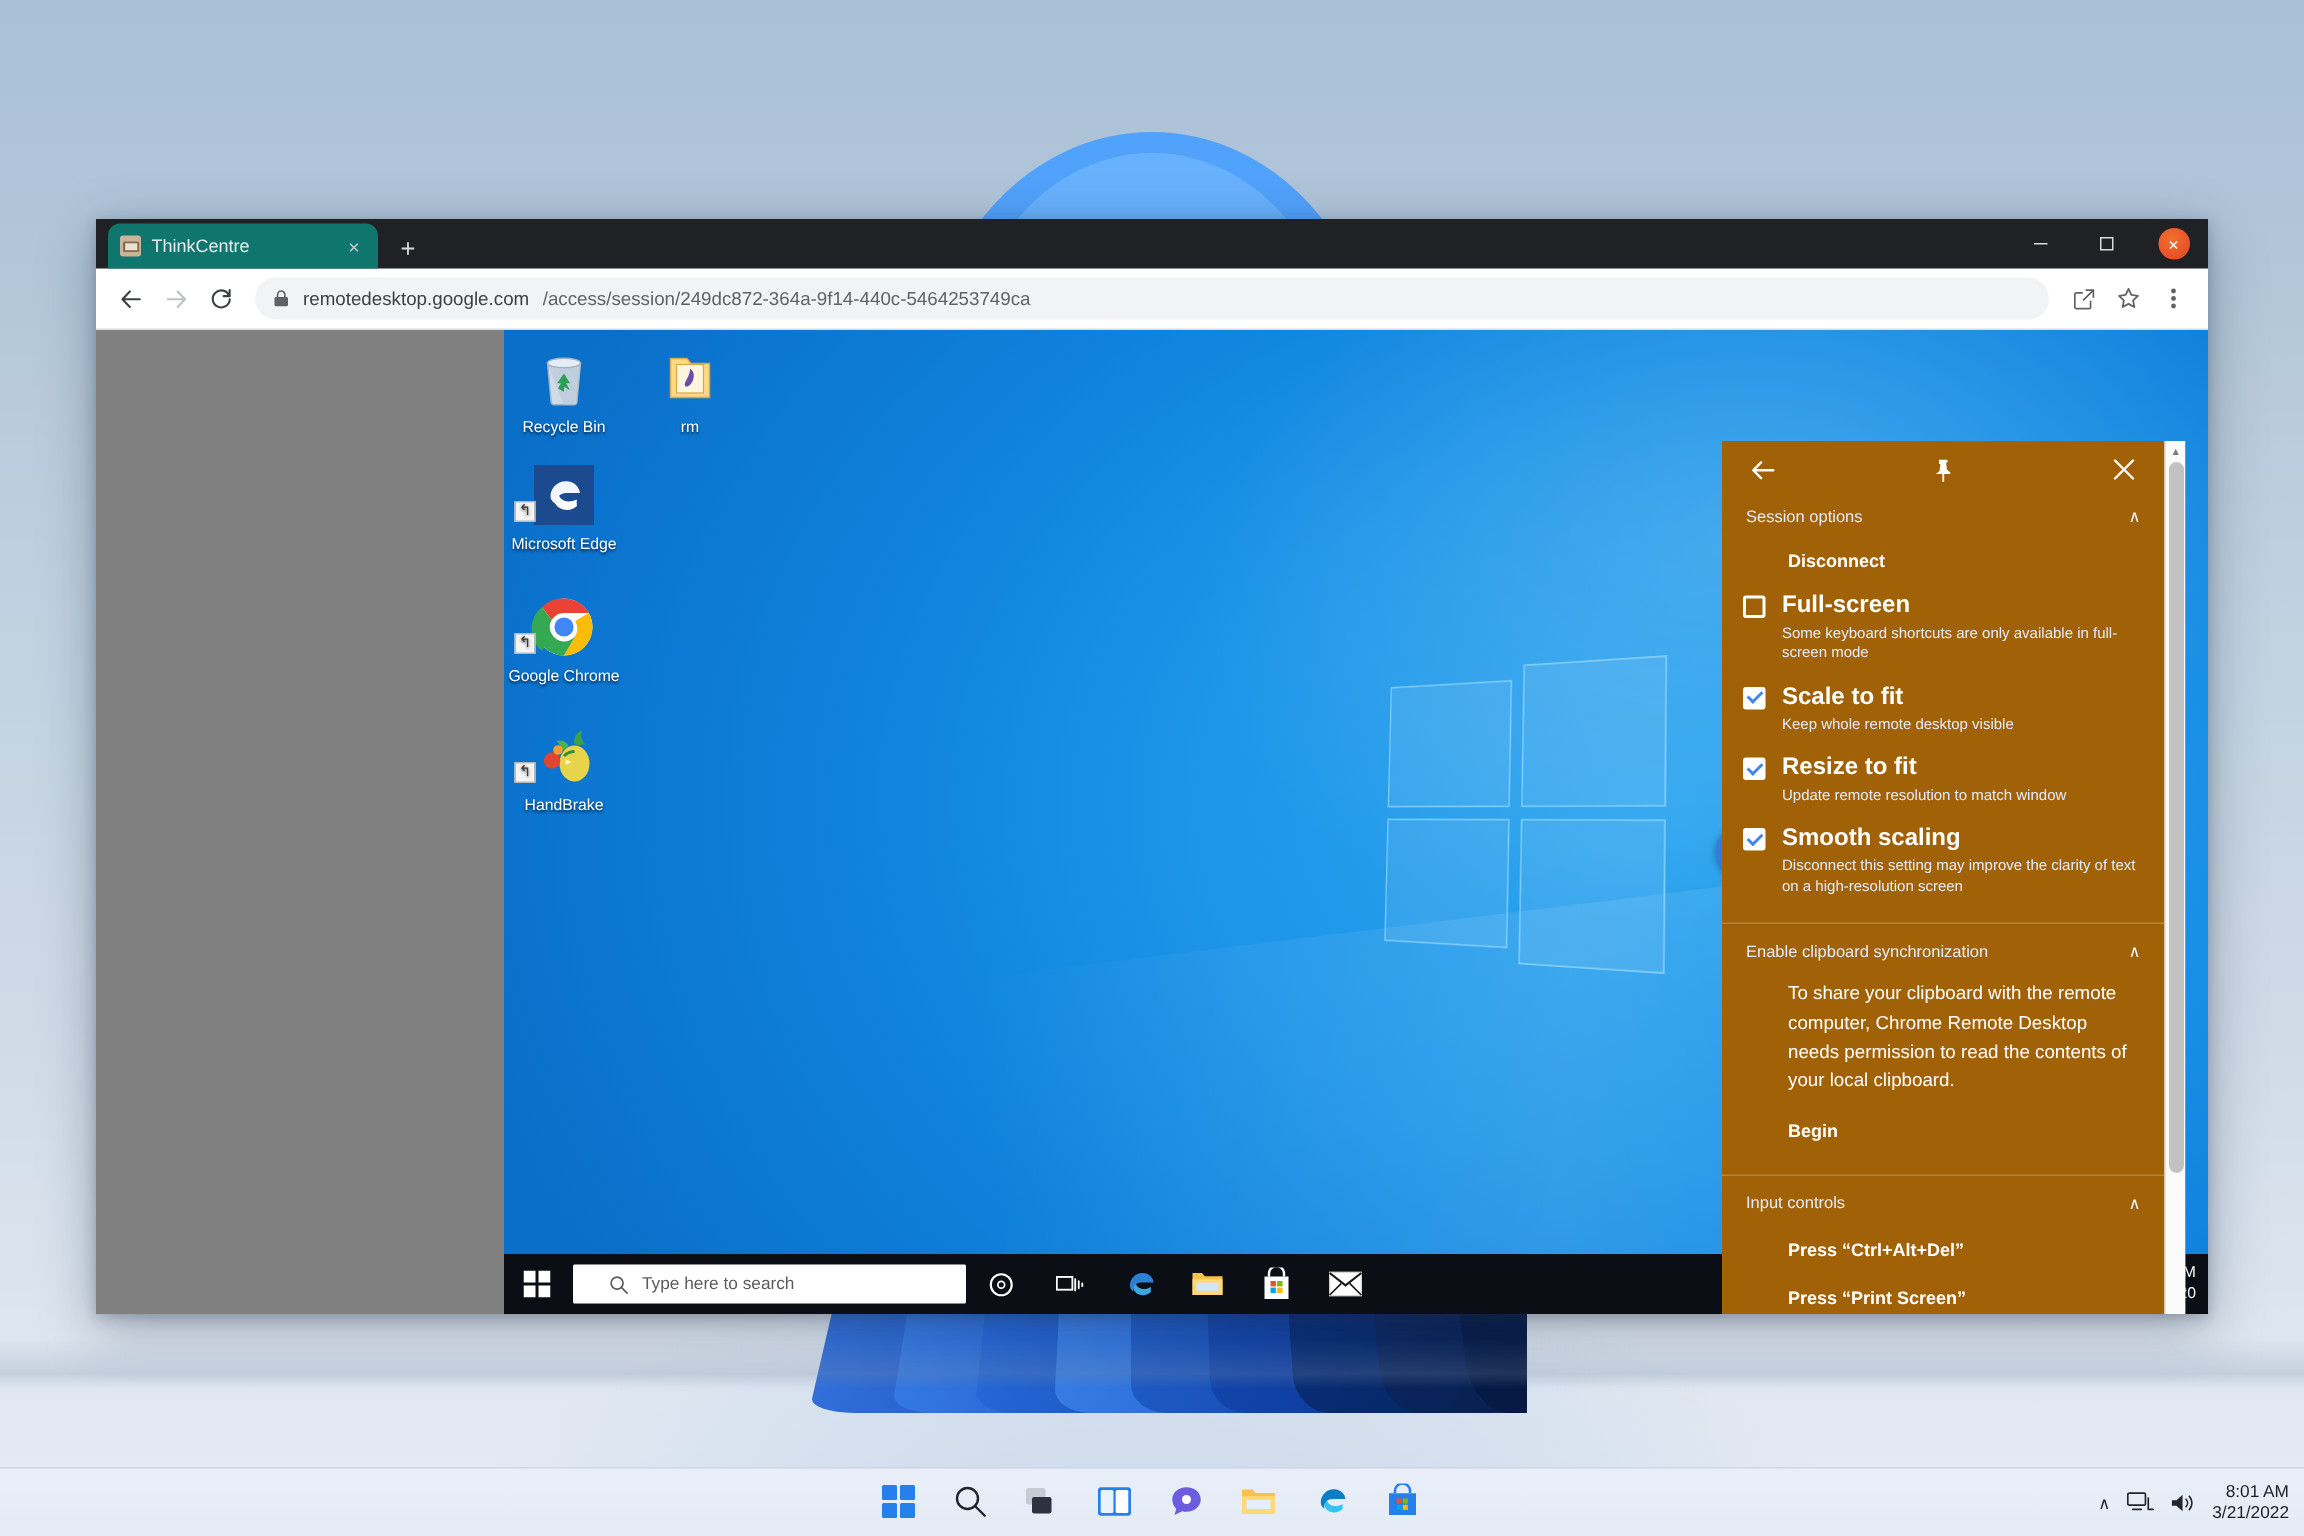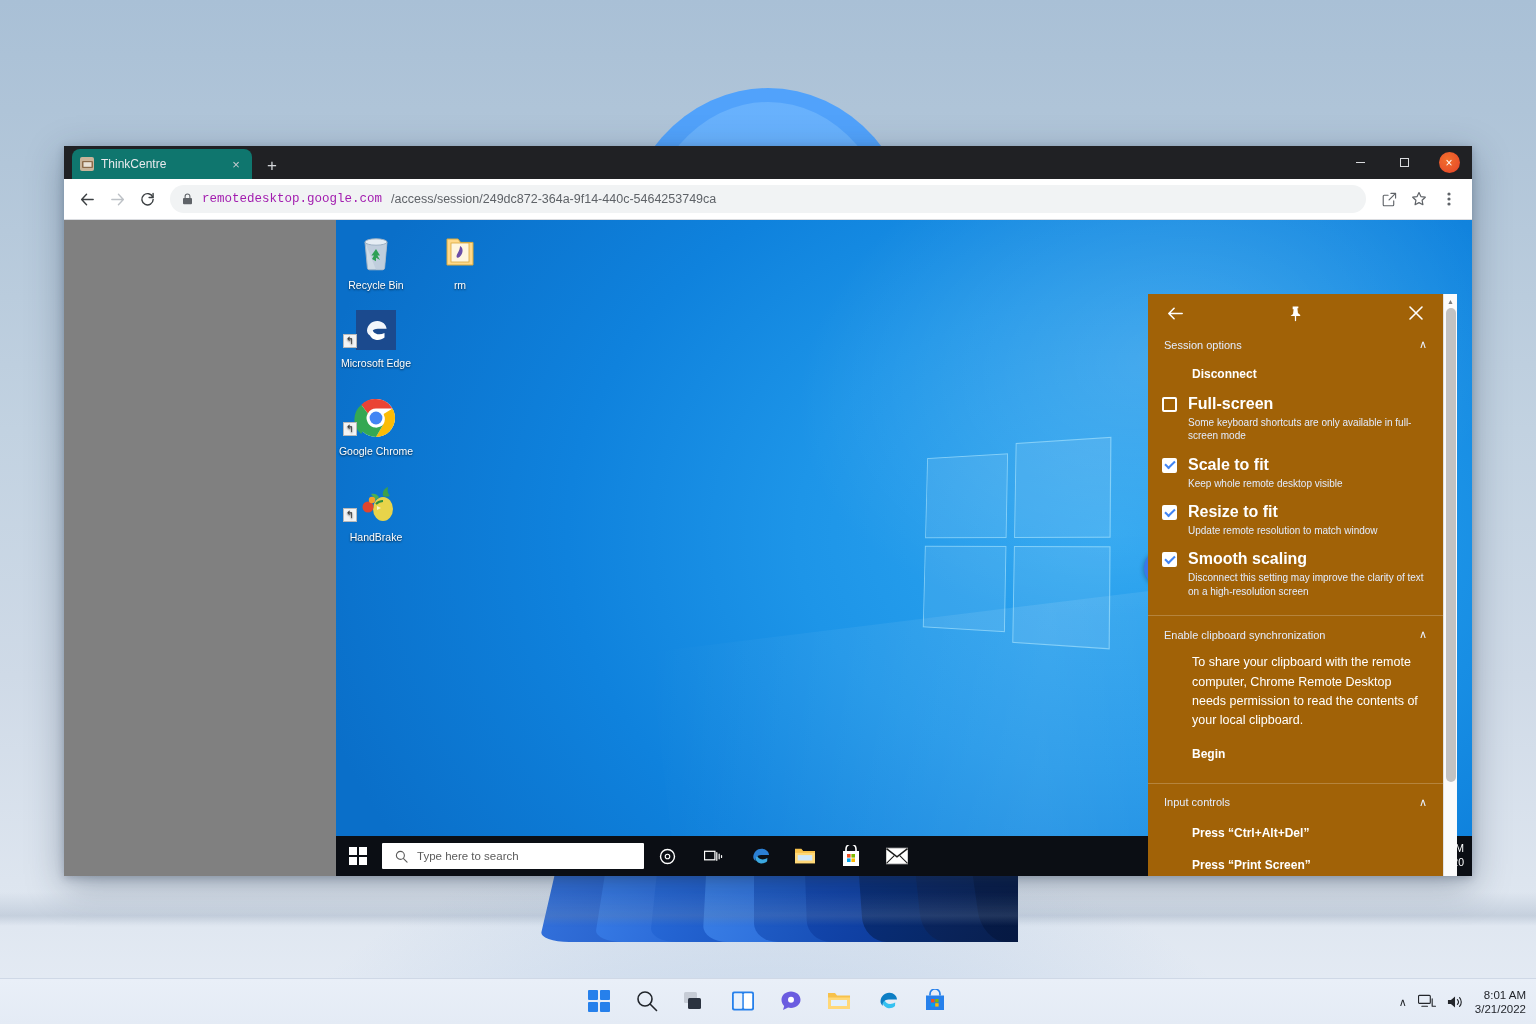--- a/index.html
+++ b/index.html
@@ -99,21 +99,21 @@
   #toolbar {
     height:41px; background:#fff; display:flex; align-items:center; gap:0;
     padding:0 8px; border-bottom:1px solid #dadce0;
   }
   .tb-btn { width:30px;height:30px;display:flex;align-items:center;justify-content:center;border-radius:50%; }
   #omnibox {
     flex:1; height:28px; margin:0 8px; background:#f1f3f4; border-radius:14px;
     display:flex; align-items:center; padding:0 12px; gap:9px;
     font-size:12.5px; color:#5f6368; overflow:hidden; white-space:nowrap;
   }
-  #url-host { color:#a21caf;font-family:Liberation Mono, monospace; }
+  #url-host { color:#404040; }
   #url-rest { color:#5f6368; }
 
   
   #viewport {
     position:absolute; left:0; top:74px; width:1408px; height:656px;
     background:#808080; overflow:hidden;
   }
   #remote-screen {
     position:absolute; left:272px; top:0; width:1136px; height:656px;
     overflow:hidden;
@@ -148,21 +148,21 @@
   }
 
   
   #w10tb {
     position:absolute; left:0; bottom:0; width:1136px; height:40px;
     background:#0b0e14; display:flex; align-items:center;
   }
   #start-btn { width:44px;height:40px;display:flex;align-items:center;justify-content:center; }
   #w10search {
     width:262px;height:26px;background:#fff;border-radius:1px;margin-left:2px;
-    display:flex;align-items:center;gap:9px;padding:0 13px;color:#5b5b5b;font-size:11.5px;
+    display:flex;align-items:center;gap:9px;padding:0 24px;color:#5b5b5b;font-size:11.5px;
   }
   .tbicon { width:46px;height:40px;display:flex;align-items:center;justify-content:center; }
   #w10tray { margin-left:auto; display:flex; align-items:center; gap:9px; padding-right:8px; color:#fff; }
   #w10clock { font-size:10.5px; line-height:1.3; text-align:right; color:#fff; }
 
   
   #sidepanel {
     position:absolute; right:15px; top:74px; width:309px; height:656px;
     background:#a16207; color:#fff; overflow:hidden;
   }

